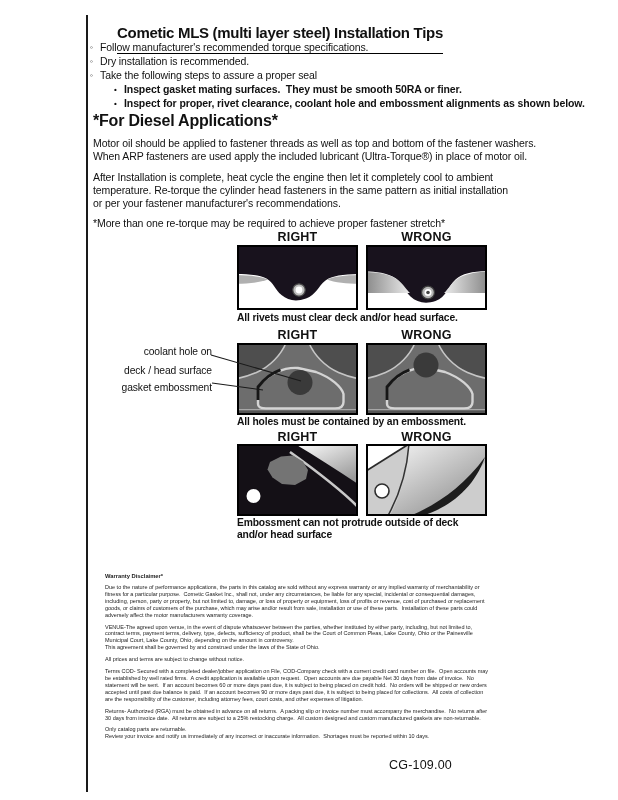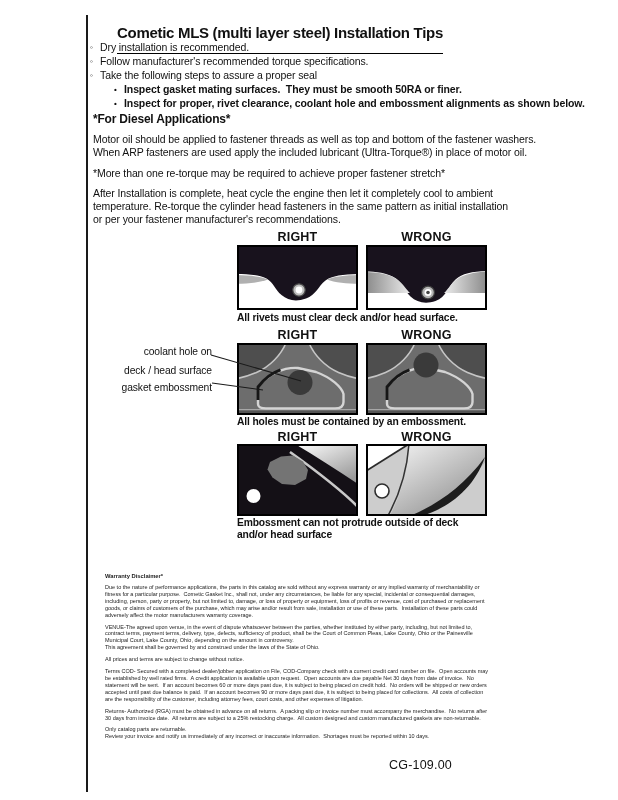--- a/index.html
+++ b/index.html
@@ -6,21 +6,21 @@
   .page{position:relative;width:618px;height:800px;background:#fff;overflow:hidden;
         font-family:"Liberation Sans","DejaVu Sans",sans-serif;color:#111;}
   .vline{position:absolute;left:86px;top:15px;width:1.5px;height:777px;background:#1a1a1a;}
   .title{position:absolute;left:113px;top:20px;margin:4px;font-size:15px;font-weight:bold;
          letter-spacing:-0.3px;border-bottom:1.6px solid #000;padding-bottom:12px;white-space:pre;}
   .tips{position:absolute;left:90px;top:41px;}
   .tip{font-size:10.5px;line-height:13.9px;white-space:pre;letter-spacing:-0.1px;}
   .tip .m{display:inline-block;width:10px;font-size:8px;vertical-align:1px;}
   .tip.sub{padding-left:24px;font-weight:bold;}
   .diesel{position:absolute;left:93px;top:112px;width:500px;}
-  .diesel h2{margin:0;font-size:12px;letter-spacing:-0.2px;}
+  .diesel h2{margin:0;font-size:16px;letter-spacing:-0.2px;}
   .diesel p{margin:7px 0 0 0;font-size:10.5px;line-height:13.3px;white-space:pre;letter-spacing:-0.1px;}
   .figlabels{position:absolute;left:237px;width:251px;display:flex;}
   .figlabels .flabel{width:121px;text-align:center;font-weight:bold;font-size:12.5px;letter-spacing:0.2px;}
   .figlabels .flabel + .flabel{margin-left:8px;}
   .figboxes{position:absolute;left:237px;display:flex;}
   .figboxes svg + svg{margin-left:8px;}
   .caption{position:absolute;left:237px;font-size:10.3px;font-weight:bold;letter-spacing:-0.15px;
            white-space:pre-line;line-height:12px;}
   .callout{position:absolute;left:86px;width:126px;text-align:right;font-size:10.3px;
            line-height:19px;letter-spacing:-0.1px;white-space:pre-line;}
@@ -35,35 +35,35 @@
 </head>
 <body>
 
 <div class="page">
 
   <div class="vline"></div>
 
   <h1 class="title">Cometic MLS (multi layer steel) Installation Tips</h1>
 
   <div class="tips">
+    <div class="tip"><span class="m">◦</span><span>Follow manufacturer's recommended torque specifications.</span></div>
     <div class="tip"><span class="m">◦</span><span>Dry installation is recommended.</span></div>
-    <div class="tip"><span class="m">◦</span><span>Follow manufacturer's recommended torque specifications.</span></div>
     <div class="tip"><span class="m">◦</span><span>Take the following steps to assure a proper seal</span></div>
     <div class="tip sub"><span class="m">•</span><span>Inspect gasket mating surfaces.  They must be smooth 50RA or finer.</span></div>
     <div class="tip sub"><span class="m">•</span><span>Inspect for proper, rivet clearance, coolant hole and embossment alignments as shown below.</span></div>
   </div>
 
   <div class="diesel">
     <h2>*For Diesel Applications*</h2>
     <p>Motor oil should be applied to fastener threads as well as top and bottom of the fastener washers.
 When ARP fasteners are used apply the included lubricant (Ultra-Torque®) in place of motor oil.</p>
-    <p>*More than one re-torque may be required to achieve proper fastener stretch*</p>
     <p>After Installation is complete, heat cycle the engine then let it completely cool to ambient
 temperature. Re-torque the cylinder head fasteners in the same pattern as initial installation
 or per your fastener manufacturer's recommendations.</p>
+    <p>*More than one re-torque may be required to achieve proper fastener stretch*</p>
   </div>
 
   <div class="figlabels" style="top:230px;">
     <div class="flabel">RIGHT</div>
     <div class="flabel">WRONG</div>
   </div>
   <div class="figboxes" style="top:245px;">
     <svg width="121" height="65" viewBox="0 0 121 65">
       <rect width="121" height="65" fill="#ffffff"></rect>
       <path d="M0,0 H121 V29 C106,29.5 95,30.5 88.5,35.5 C81,41.5 79,50 69,53.5 C59,57 51,55.5 44.5,50 C38,44.5 36.5,37.5 29.5,33.5 C21,29.5 9,29 0,29 Z" fill="#18121d"></path>

